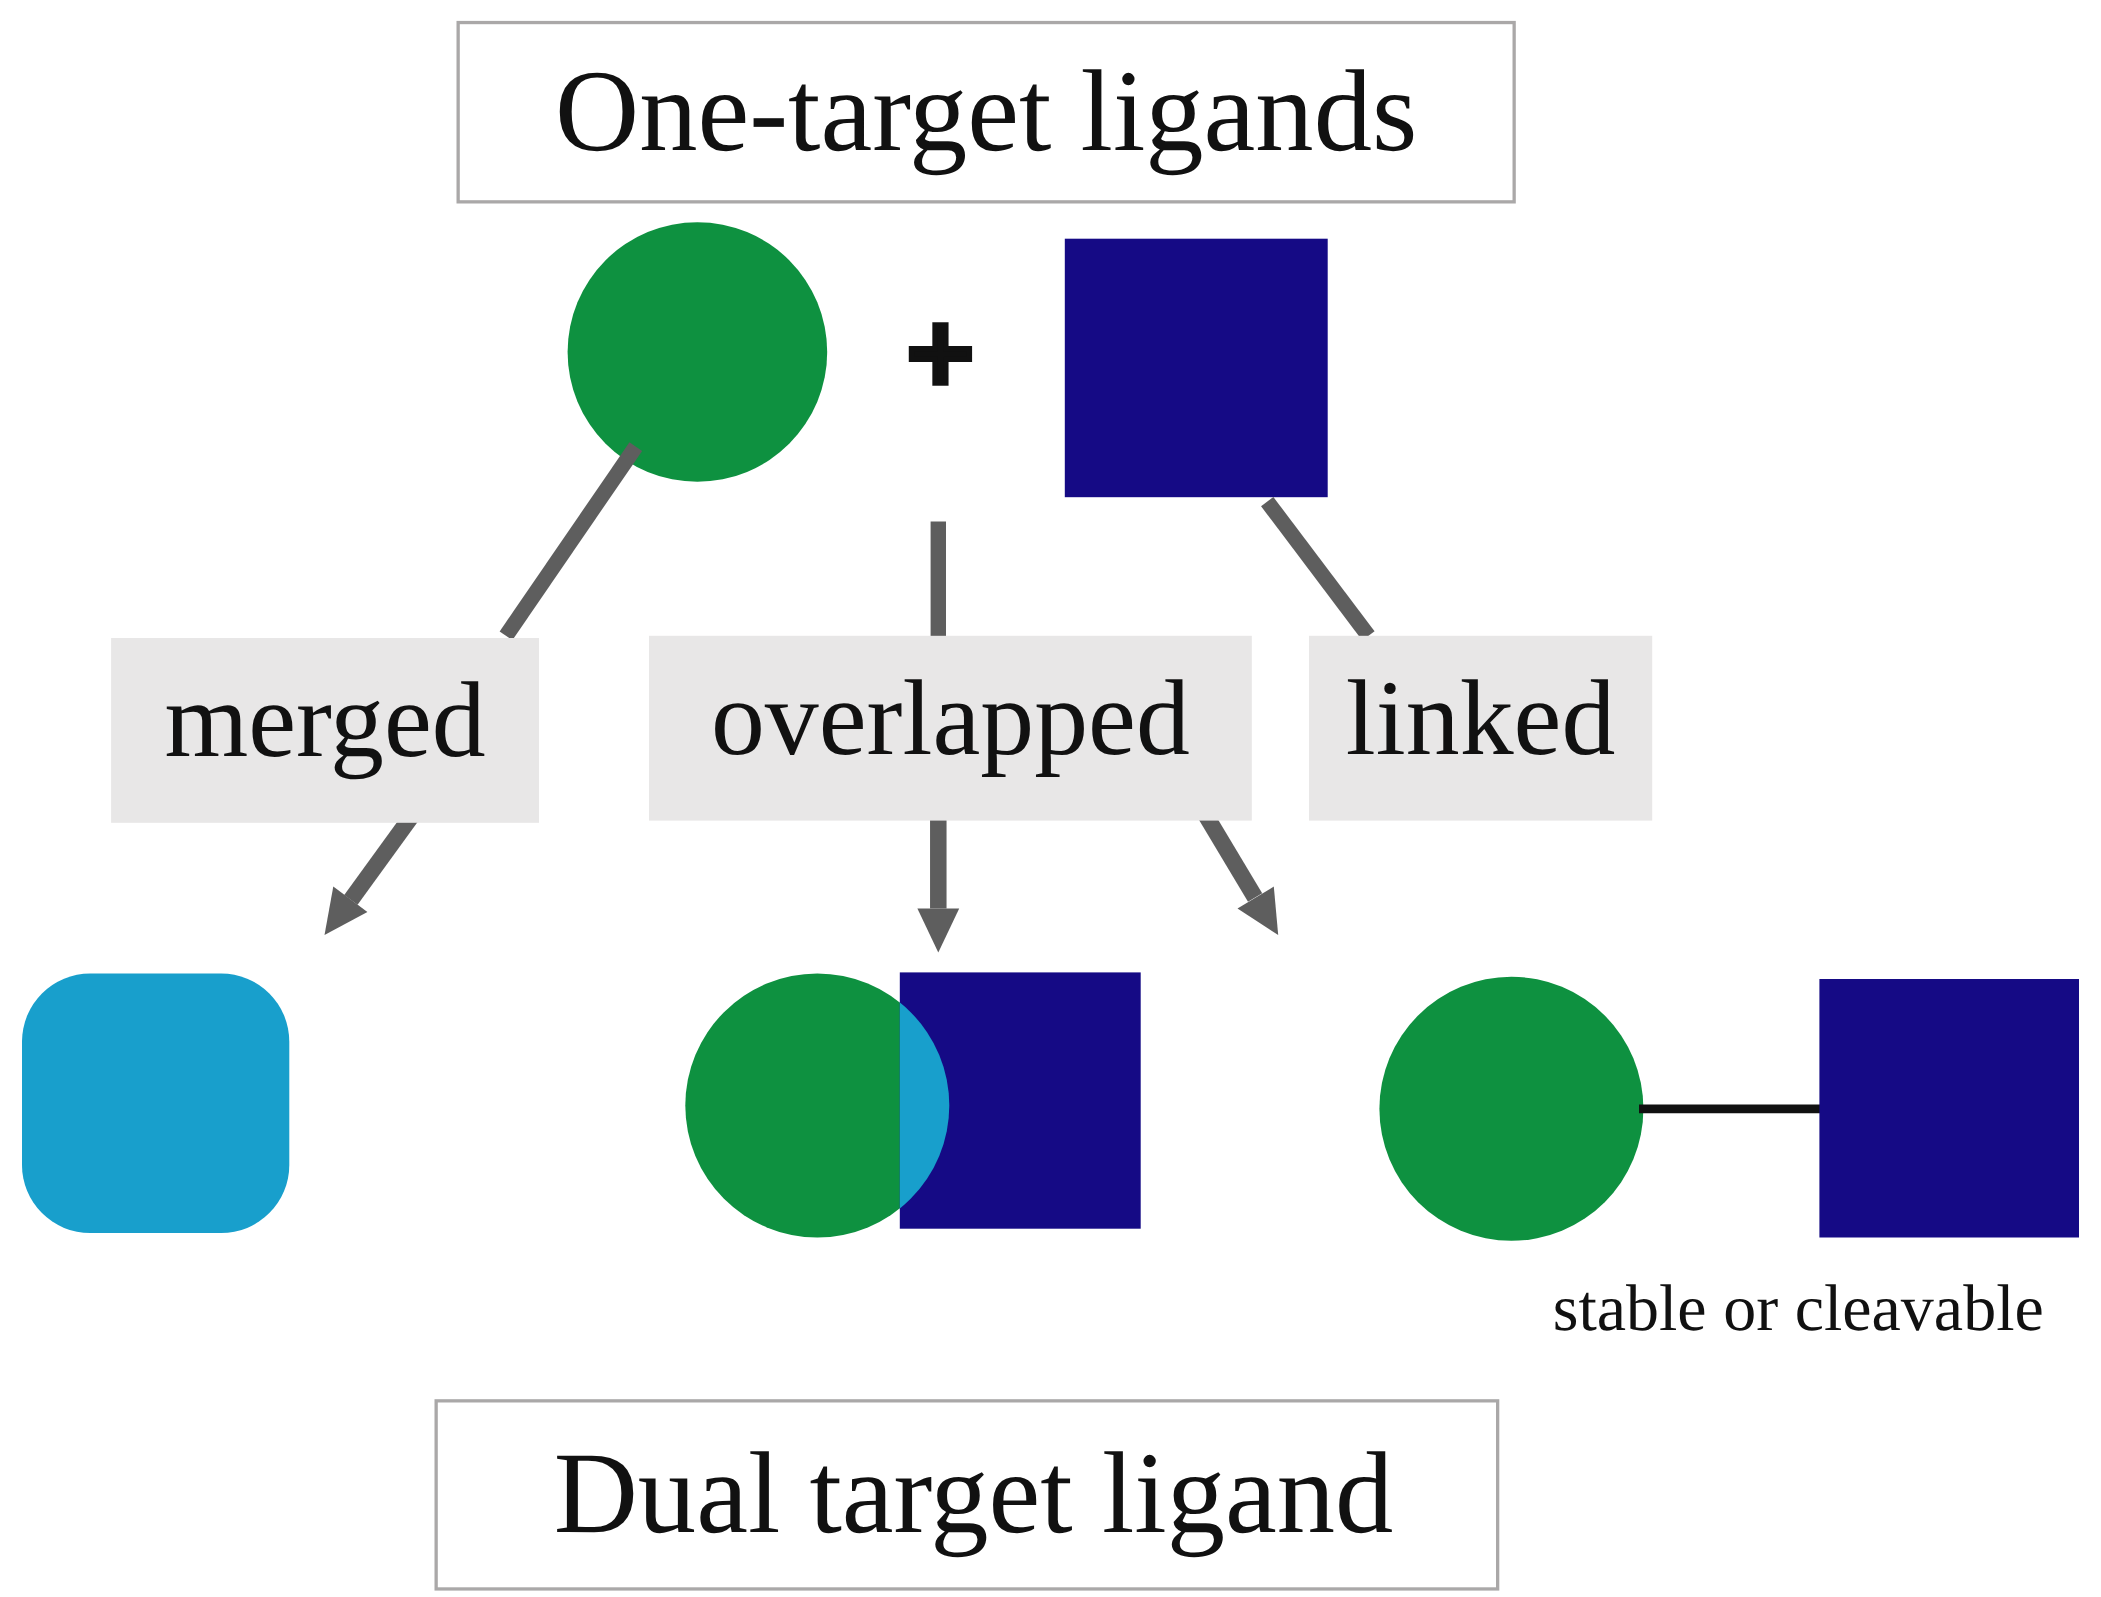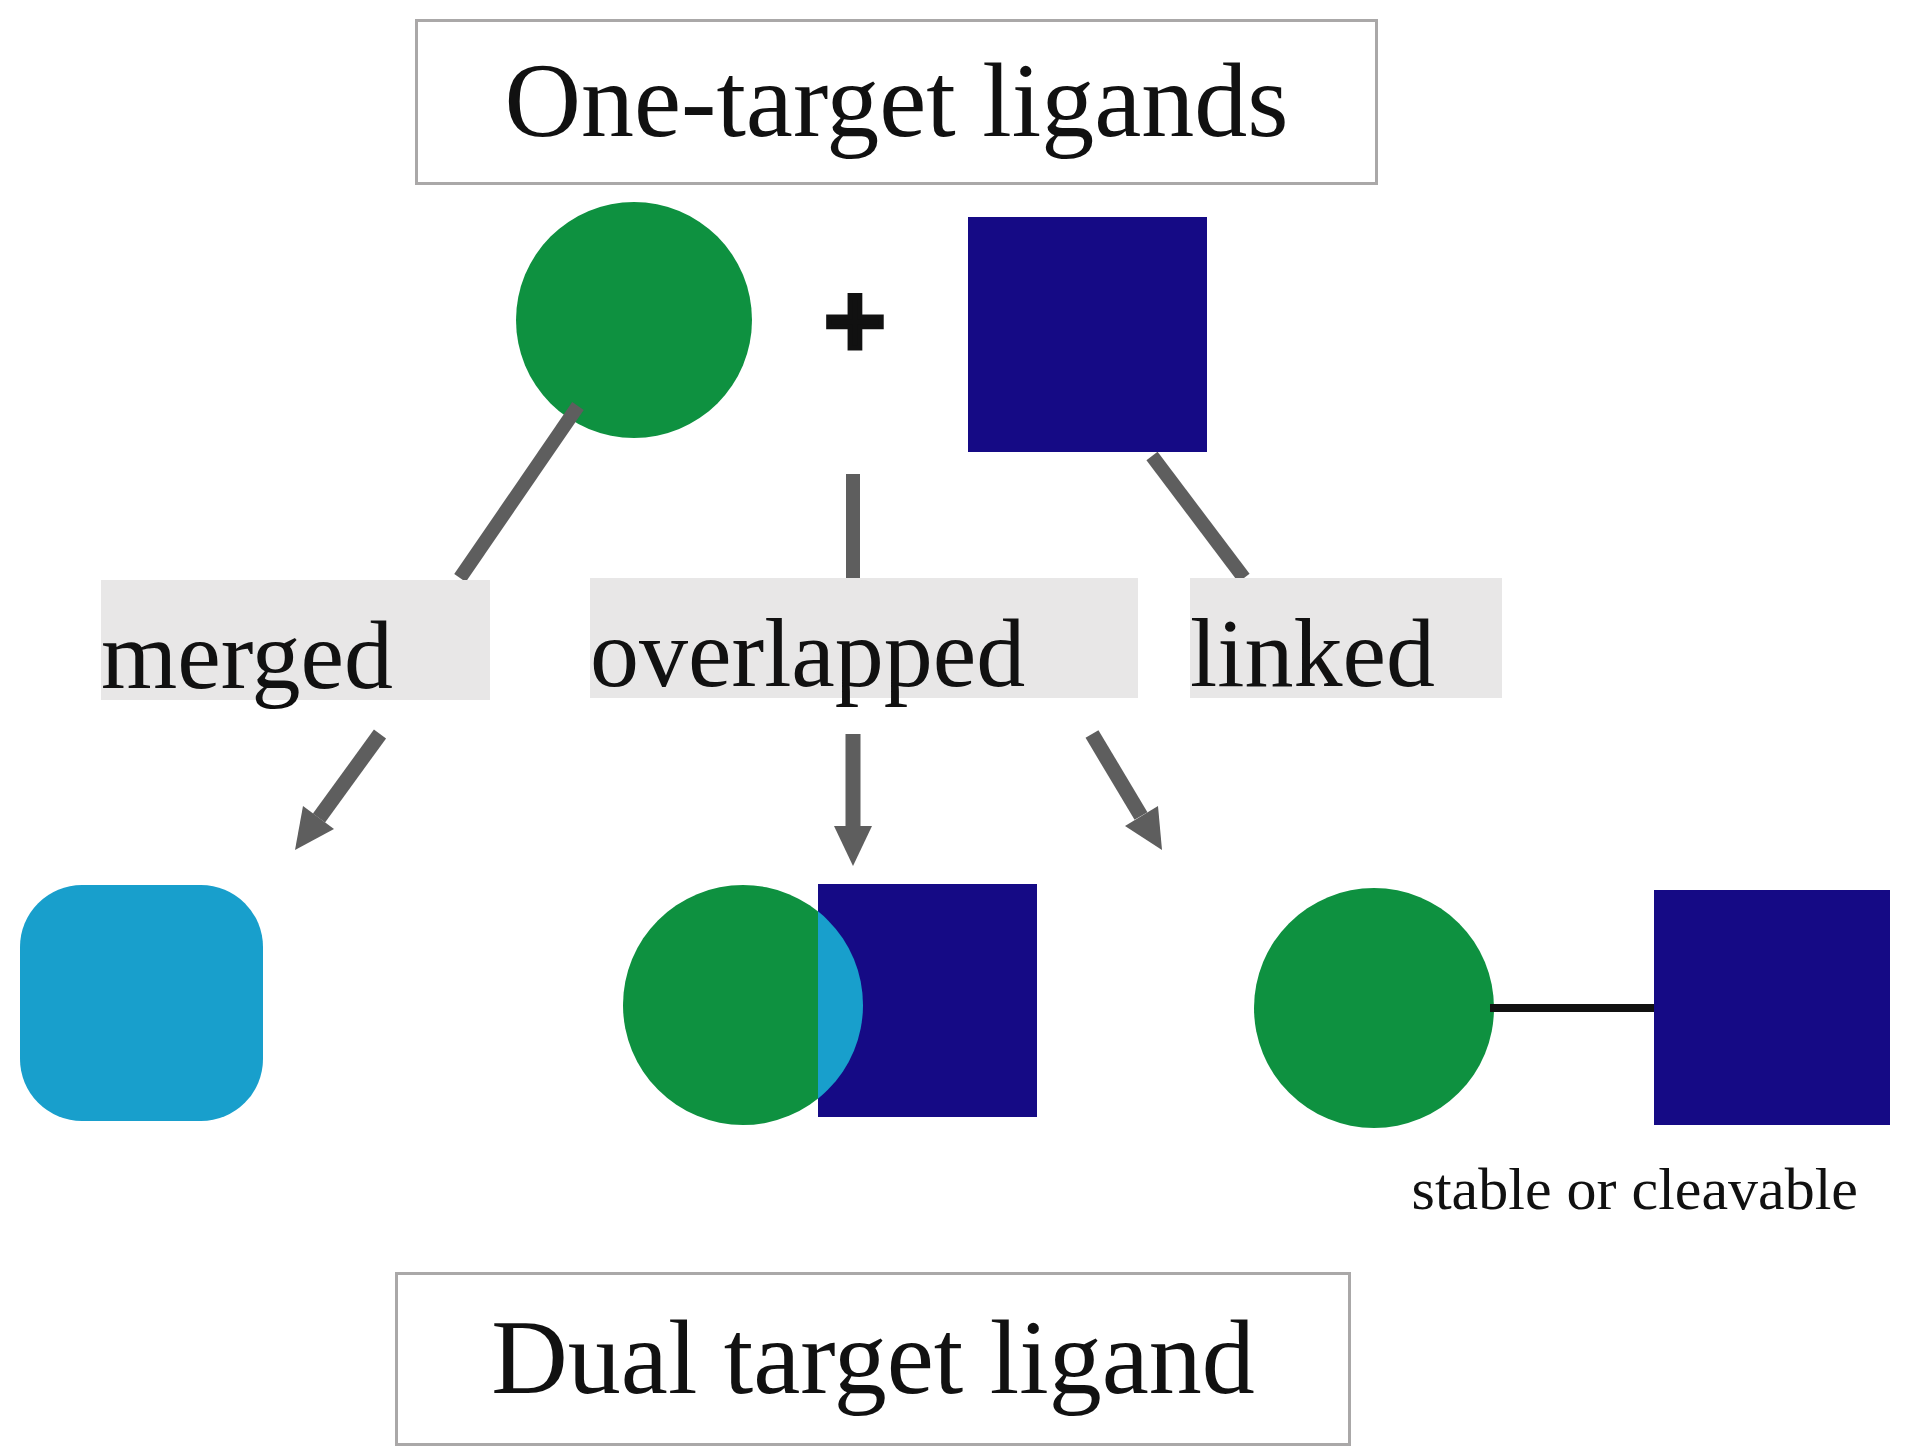--- a/index.html
+++ b/index.html
@@ -15,27 +15,27 @@
   .titlebox{
     position:absolute;
     background:#ffffff;
     border:3px solid #aaa8a8;
     text-align:center;
     font-weight:normal;
     font-size:106px;
     white-space:nowrap;
   }
   #top-title{left:415px;top:19px;width:957px;height:160px;line-height:158px;}
-  #bottom-title{left:395px;top:1272px;width:950px;height:168px;line-height:166px;}
+  #bottom-title{left:395px;top:1272px;width:950px;height:168px;line-height:166px;padding-left:12px;}
   .strategy-label{
     position:absolute;
     background:#e8e7e7;
-    text-align:left;
+    text-align:center;
     font-size:98px;
-    height:120px;line-height:150px;
+    height:168px;line-height:150px;
     white-space:nowrap;
   }
   #label-merged{left:101px;top:580px;width:389px;}
   #label-overlapped{left:590px;top:578px;width:548px;}
   #label-linked{left:1190px;top:578px;width:312px;}
   #linker-note{
     position:absolute;
     left:1210px;top:1148px;width:648px;height:84px;
     text-align:right;font-size:60px;line-height:82px;
     white-space:nowrap;

